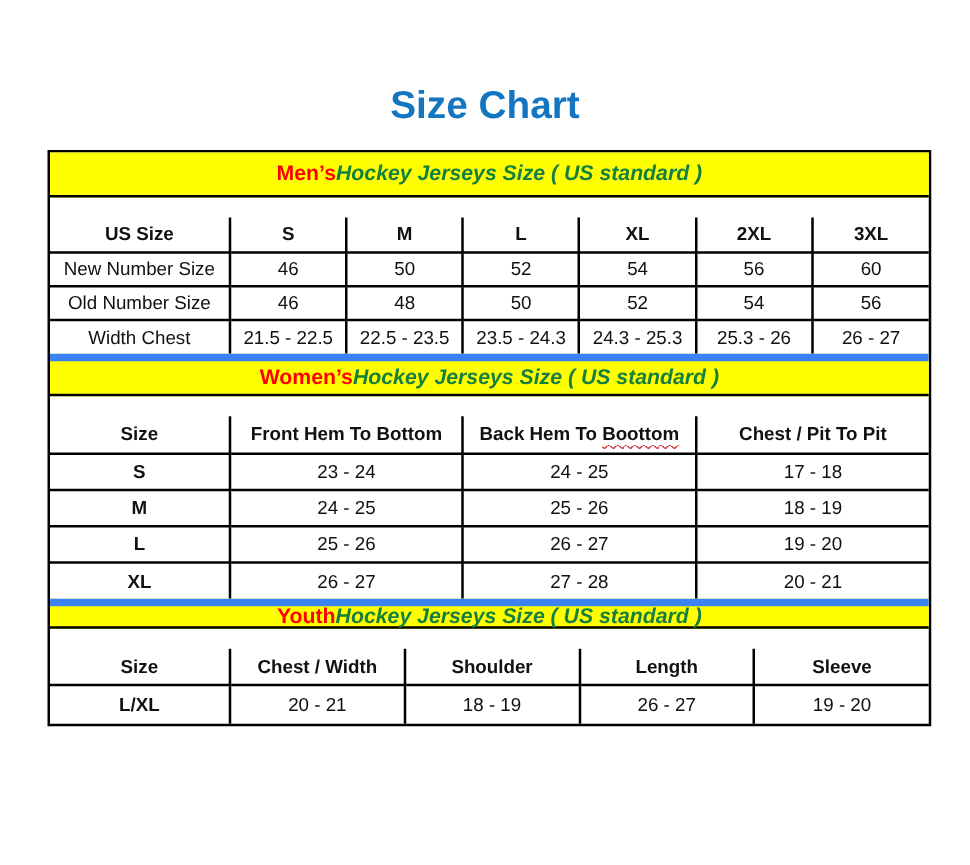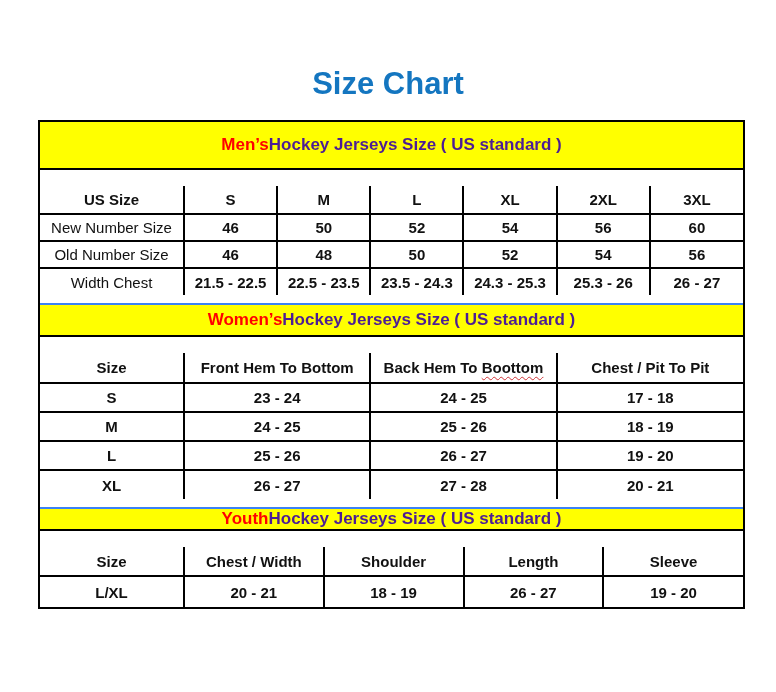--- a/index.html
+++ b/index.html
@@ -29,43 +29,43 @@
   }
   .band {
     background: #FFFF00;
     display: flex;
     align-items: center;
     justify-content: center;
     font-weight: 700;
     font-size: 17px;
     border-bottom: 2px solid #000;
   }
-  .band.mid { border-top: 2px solid #3b82f6; margin-top: 8px; }
-  .band-men   { height: 48px; text-align: center; }
+  .band.mid { border-top: 6px solid #3b82f6; }
+  .band-men   { height: 36px; text-align: center; }
   .band-women { height: 34px; }
   .band-youth { height: 24px; }
   .band .hl { color: #FF0000; }
-  .band .rest { color: #4c1d95; }
+  .band .rest { color: #15803d; font-style: italic; }
   table {
     width: 100%;
     border-collapse: collapse;
     table-layout: fixed;
     margin-top: 16px;
   }
   th, td {
     border: 2px solid #000;
     text-align: center;
     vertical-align: middle;
     font-size: 15px;
     padding: 0 2px;
     white-space: nowrap;
     overflow: hidden;
   }
   th { font-weight: 700; }
-  td { font-weight: 700; }
+  td { font-weight: 400; }
   
   tr > *:first-child { border-left: none; }
   tr > *:last-child  { border-right: none; }
   tr:first-child > * { border-top: none; }
   tr:last-child > *  { border-bottom: none; }
   .tbl-men  tr { height: 27px; }
   .tbl-men  tr.hdr { height: 28px; }
   .tbl-women tr { height: 29px; }
   .tbl-women tr.hdr { height: 30px; }
   .tbl-youth tr { height: 31px; }

